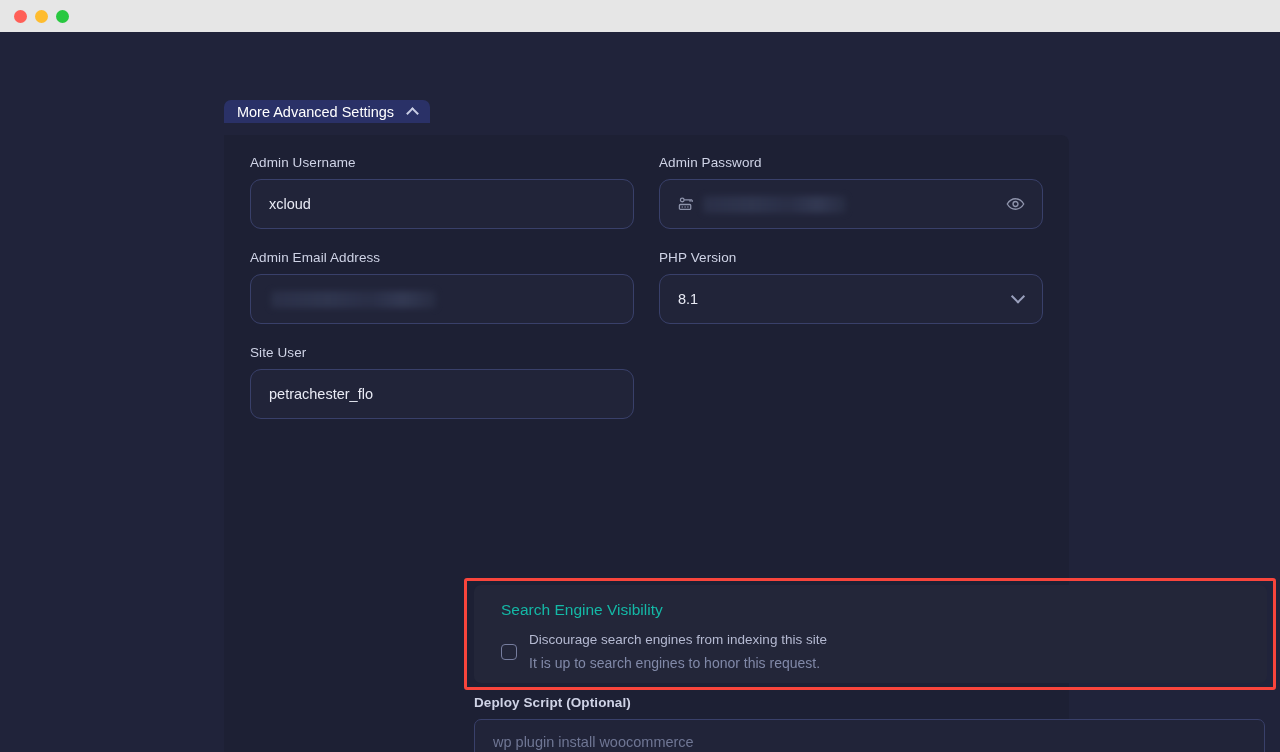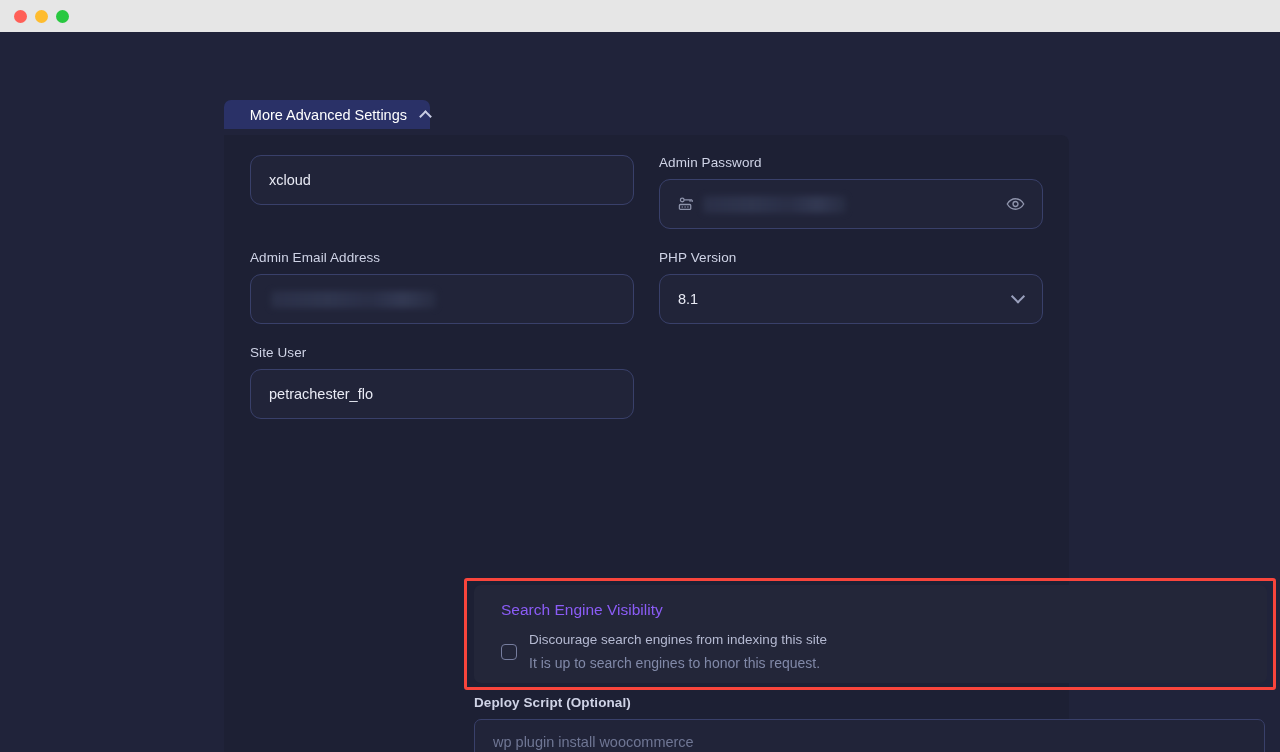--- a/index.html
+++ b/index.html
@@ -30,26 +30,26 @@
     position: relative;
     width: 1280px;
     height: 720px;
     background: #20233a;
   }
 
   
   .tab {
     position: absolute;
     left: 224px; top: 68px;
-    width: 206px; height: 29px;
+    width: 206px; height: 23px;
     background: #2a3167;
     border-radius: 7px 7px 0 0;
     display: flex;
     align-items: center;
-    justify-content: flex-end;
+    justify-content: center;
     gap: 14px;
     color: #ffffff;
     font-size: 14.5px;
     cursor: pointer;
   }
   .chev-up {
     display: inline-block;
     width: 9px; height: 9px;
     border-left: 2px solid #c9cde4;
     border-top: 2px solid #c9cde4;
@@ -135,21 +135,21 @@
   .seo-card {
     position: absolute;
     left: 250px; top: 450px;
     width: 793px; height: 98px;
     background: #232639;
     border-radius: 7px;
     padding: 16px 0 0 27px;
   }
   .seo-title {
     font-size: 15.5px;
-    color: #8b5cf6;
+    color: #14b8a6;
     margin-bottom: 13px;
   }
   .cb-row { display: flex; align-items: center; gap: 12px; }
   .checkbox {
     width: 16px; height: 16px;
     border: 1.6px solid #767d9e;
     border-radius: 4px;
     background: transparent;
     flex: 0 0 auto;
     margin-top: 1px;
@@ -191,20 +191,21 @@
   <div class="tab">
     <span>More Advanced Settings</span>
     <span class="chev-up"></span>
   </div>
 
   <div class="panel">
 
     <div class="grid">
 
       <div class="field">
+        <div class="flabel">Admin Username</div>
         <div class="fbox">
           <span class="fval">xcloud</span>
         </div>
       </div>
 
       <div class="field">
         <div class="flabel">Admin Password</div>
         <div class="fbox">
           <svg class="key-icon" viewBox="0 0 24 24" fill="none" stroke="#b9bfd8" stroke-width="1.8">
             <circle cx="6" cy="5.5" r="2.6"></circle>

